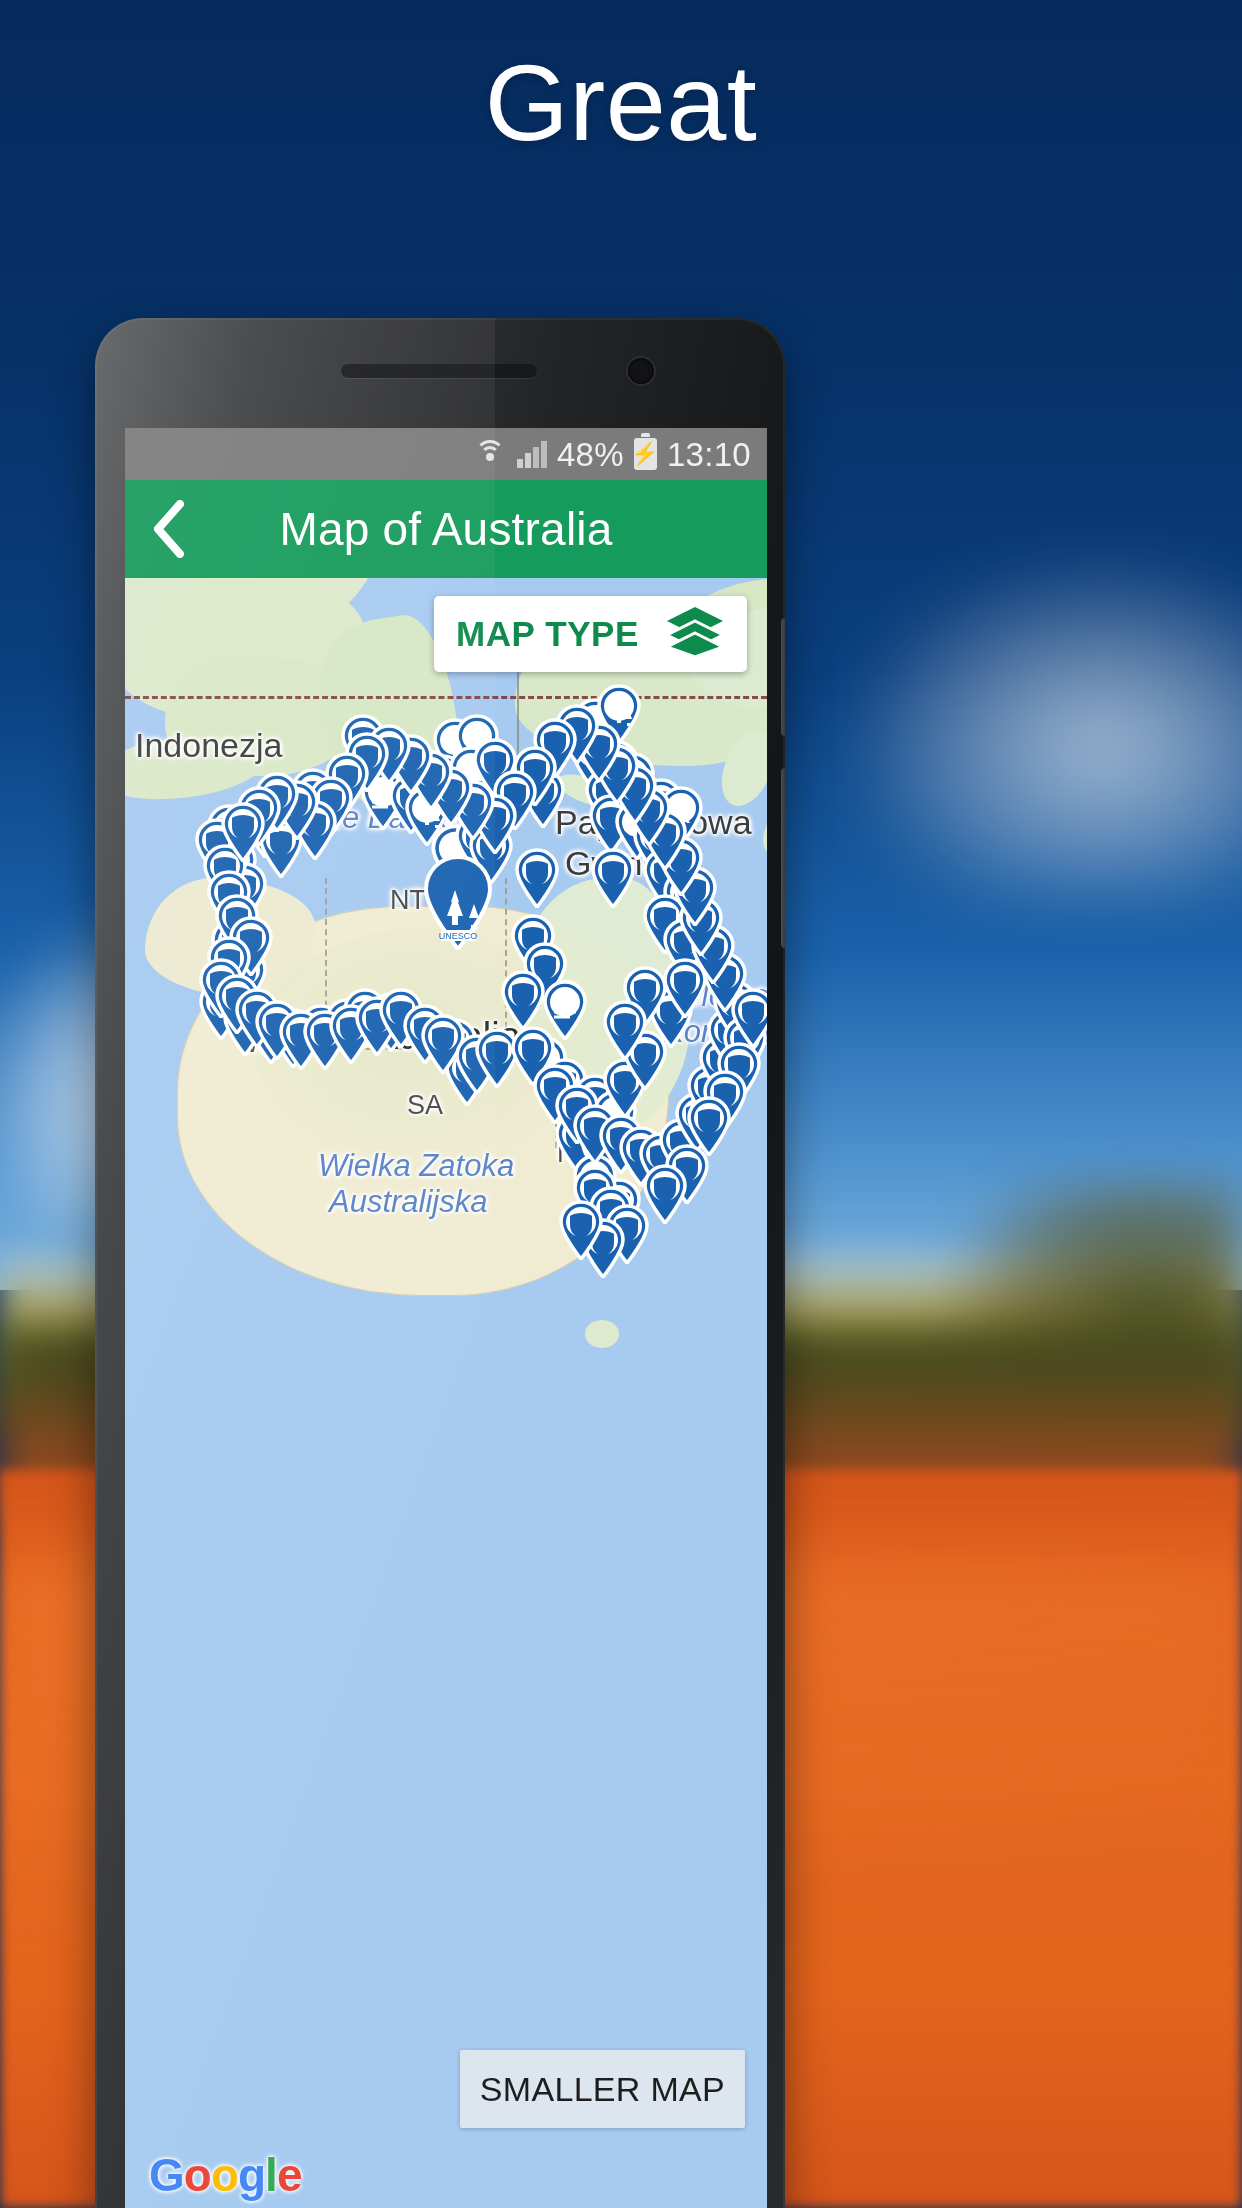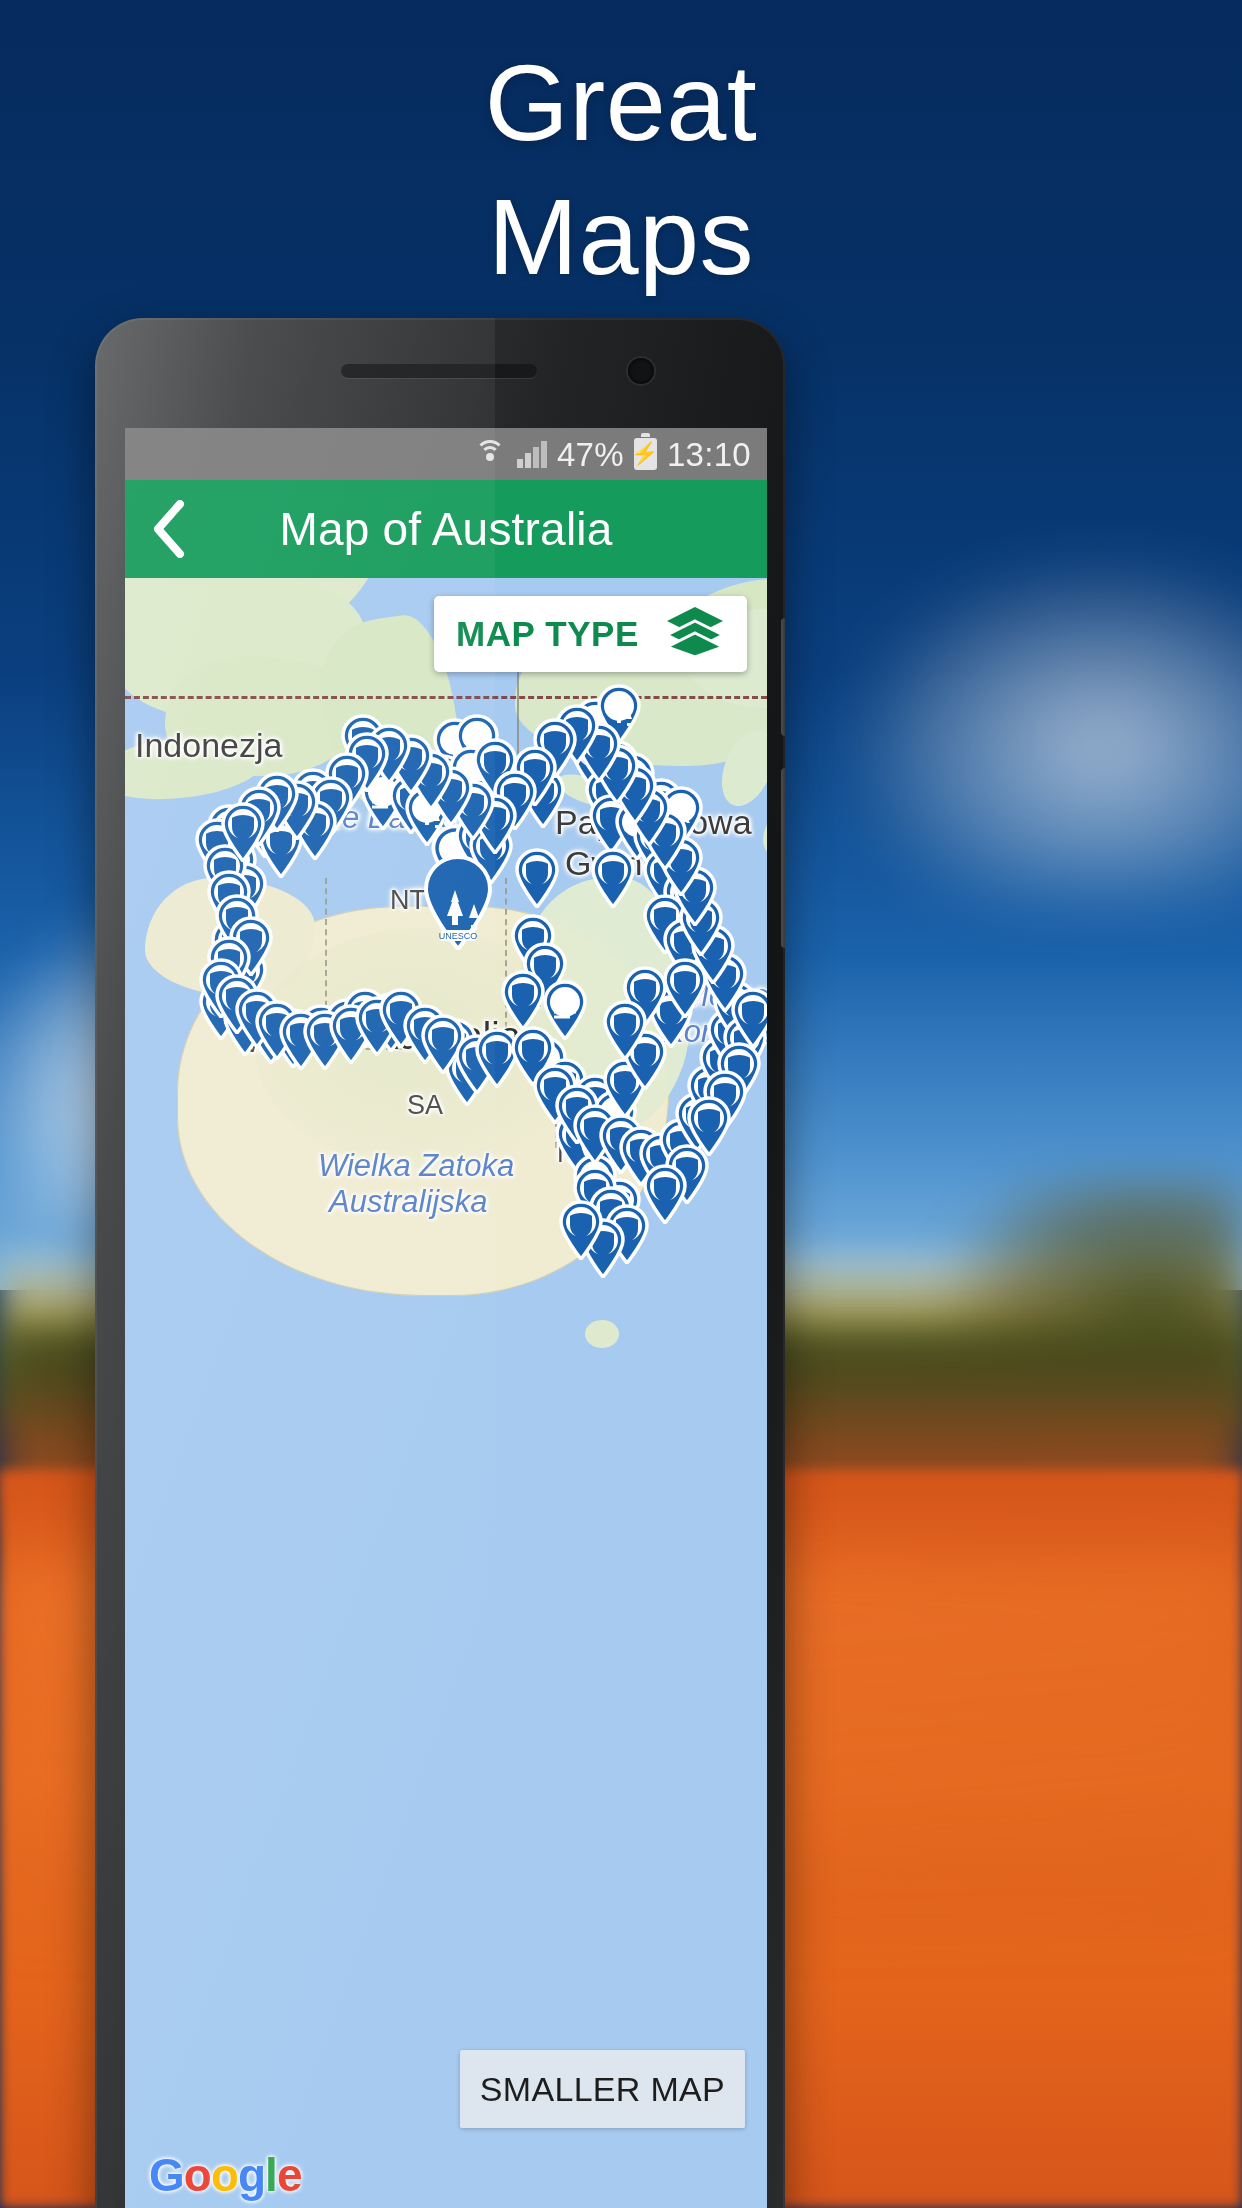--- a/index.html
+++ b/index.html
@@ -281,21 +281,20 @@
   <div class="bg-clouds-r"></div>
   <div class="bg-horizon"></div>
   <div class="bg-tree-r"></div>
   <div class="bg-scrub"></div>
   <div class="bg-dirt"></div>
   <div class="bg-dirt-streak"></div>
 </div>
 
 <div id="headline">
   <span class="l1">Great</span>
-  <span class="l2">Maps</span>
 </div>
 
 <div id="phone">
   <div class="phone-side-btn sb1"></div>
   <div class="phone-side-btn sb2"></div>
   <div id="phone-speaker"></div>
   <div id="phone-camera"></div>
 
   <div id="screen">
 
@@ -304,21 +303,21 @@
           <i></i>
           <i></i>
           <i></i>
         </span>
       <span class="icon-signal">
           <b></b>
           <b></b>
           <b></b>
           <b></b>
         </span>
-      <span class="sb-txt">47%</span>
+      <span class="sb-txt">48%</span>
       <span class="icon-battery">
         <span>⚡</span>
       </span>
       <span class="sb-txt">13:10</span>
     </div>
 
     <div id="app-bar">
       <div id="back-button">
         <span>
           <svg width="36" height="58" viewBox="0 0 36 58" aria-hidden="true">

